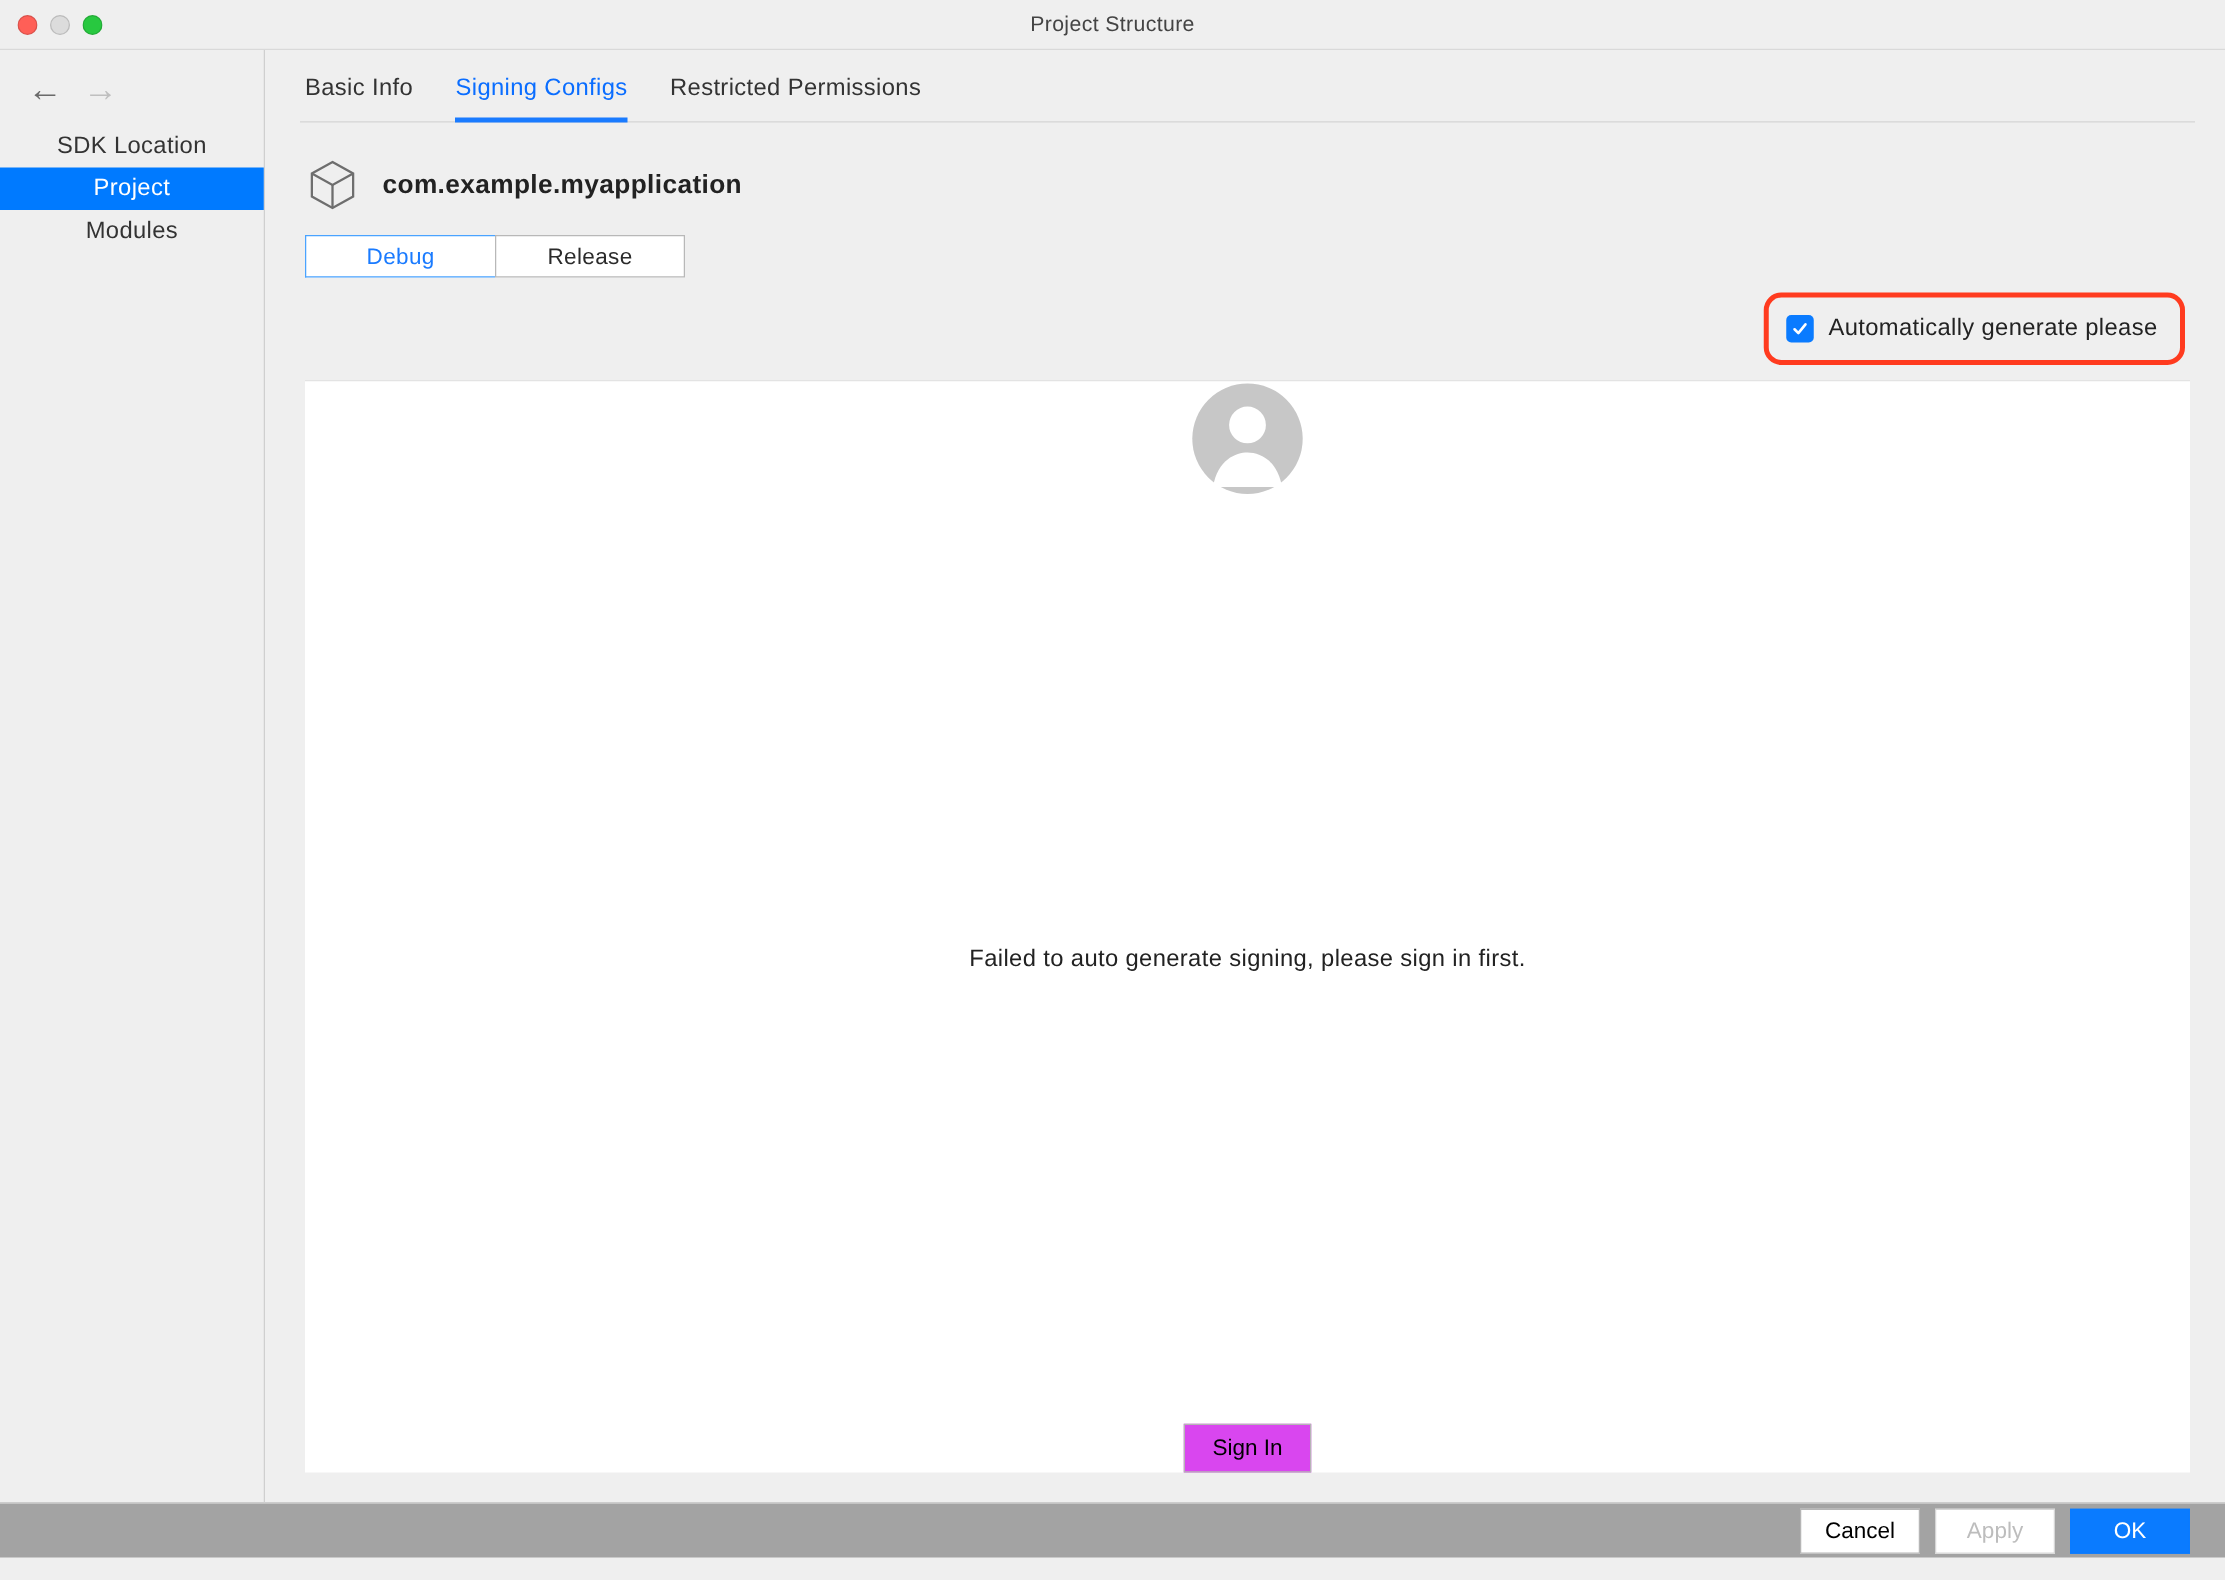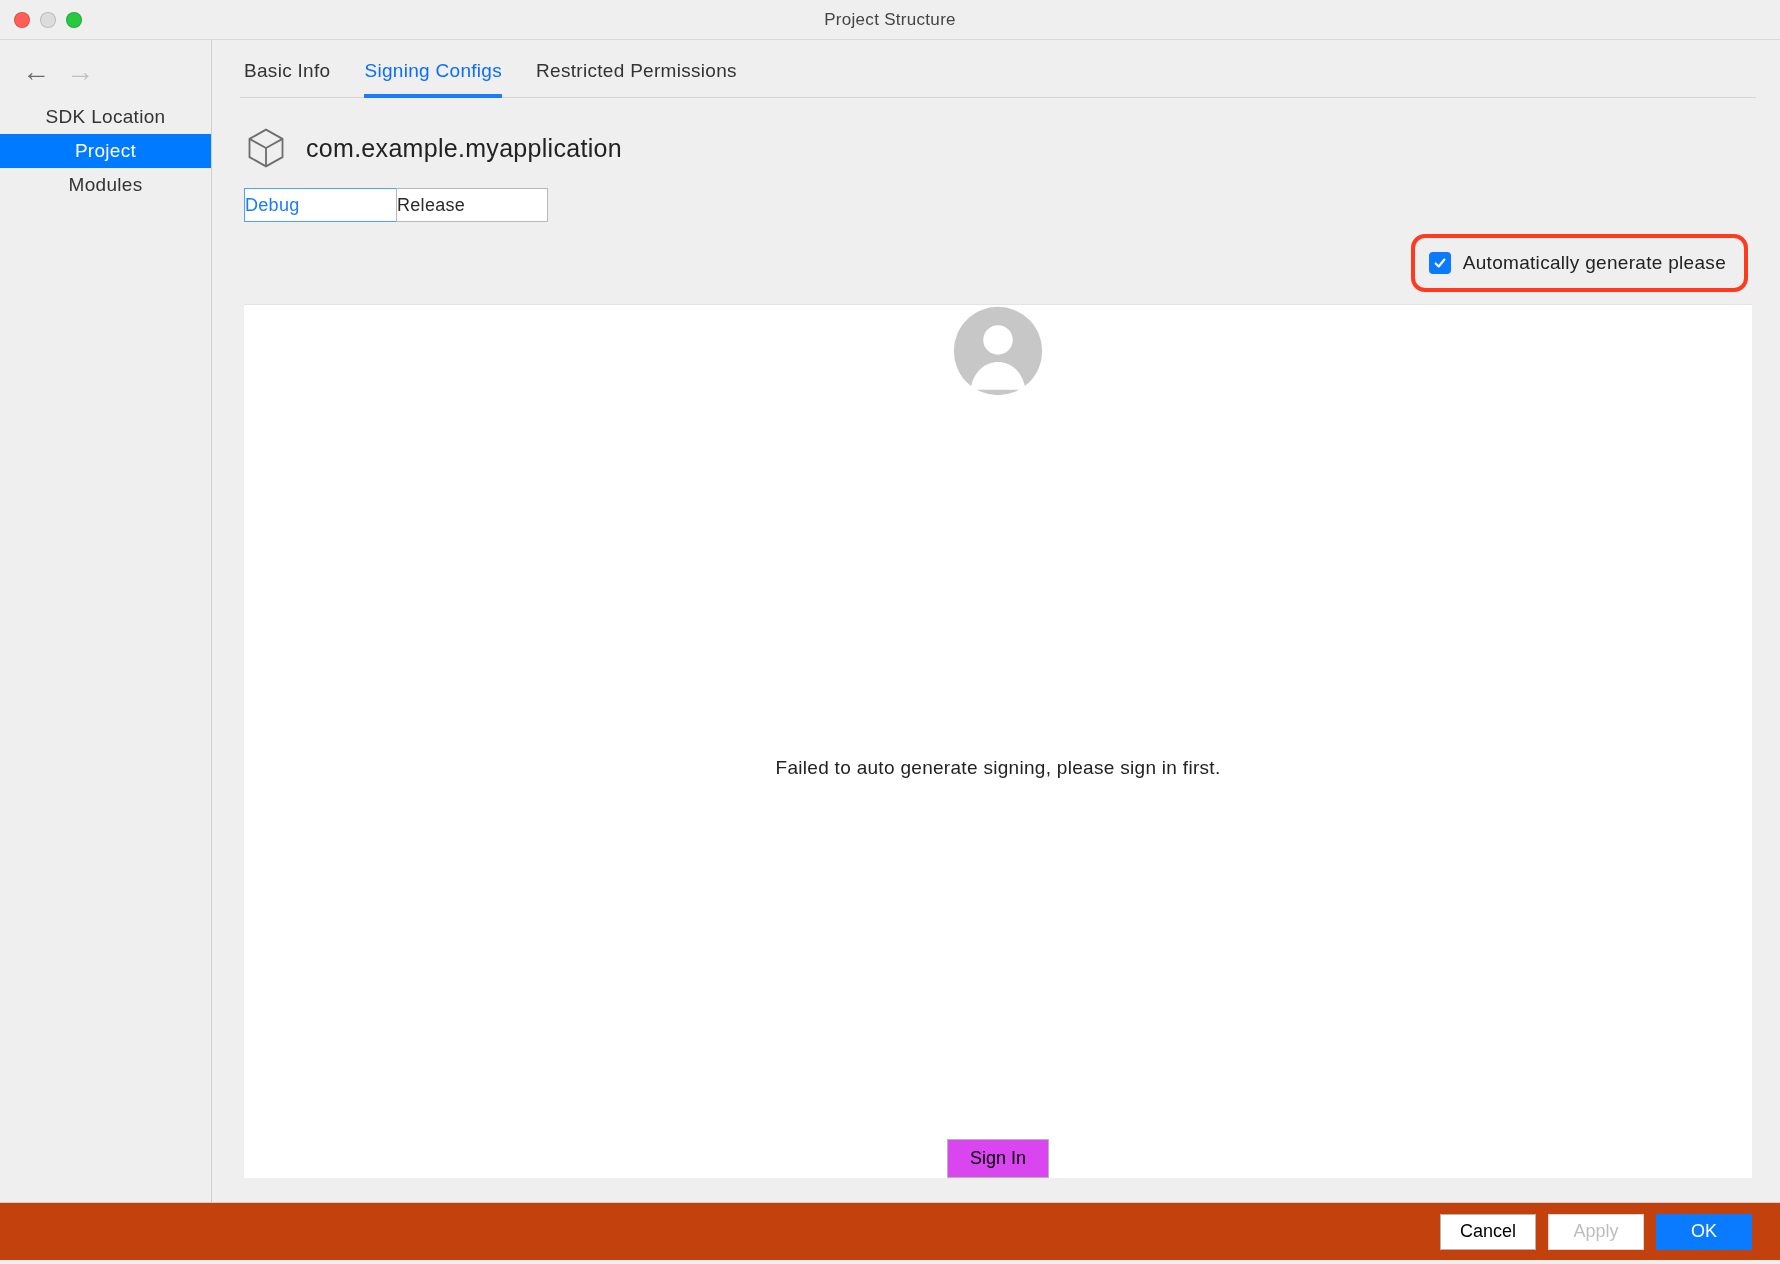--- a/index.html
+++ b/index.html
@@ -113,34 +113,35 @@
     font-weight: 500;
   }
 
   .module-row {
     display: flex;
     align-items: center;
     gap: 18px;
     padding: 28px 0 18px 4px;
   }
   .cube-icon { width: 44px; height: 44px; color: #6e6e6e; }
-  .module-name { font-size: 25px; font-weight: 400; color: #222; }
+  .module-name { font-size: 21px; font-weight: 700; color: #222; }
 
   .variant-toggle {
     display: flex;
     margin: 0 0 12px 4px;
   }
   .variant-btn {
     width: 152px;
     height: 34px;
     border: 1px solid #b8b8b8;
     background: #fff;
     font-size: 18px;
     display: flex;
     align-items: center;
+    justify-content: center;
     cursor: pointer;
   }
   .variant-btn:first-child { border-right: none; }
   .variant-btn.active {
     border-color: #4aa3ff;
     color: #1a7bff;
   }
 
   .auto-sign-wrap {
     display: flex;
@@ -188,23 +189,23 @@
   .signin-btn {
     border: 1px solid #b5b5b5;
     background: #d946ef;
     padding: 8px 22px;
     font-size: 18px;
     cursor: pointer;
   }
 
   
   .footer {
-    height: 58px;
+    height: 44px;
     border-top: 1px solid #cfcfcf;
-    background: #c2410c;
+    background: #a3a3a3;
     display: flex;
     align-items: center;
     justify-content: flex-end;
     gap: 12px;
     padding-right: 28px;
   }
   .f-btn {
     min-width: 96px;
     height: 36px;
     border: 1px solid #b5b5b5;

